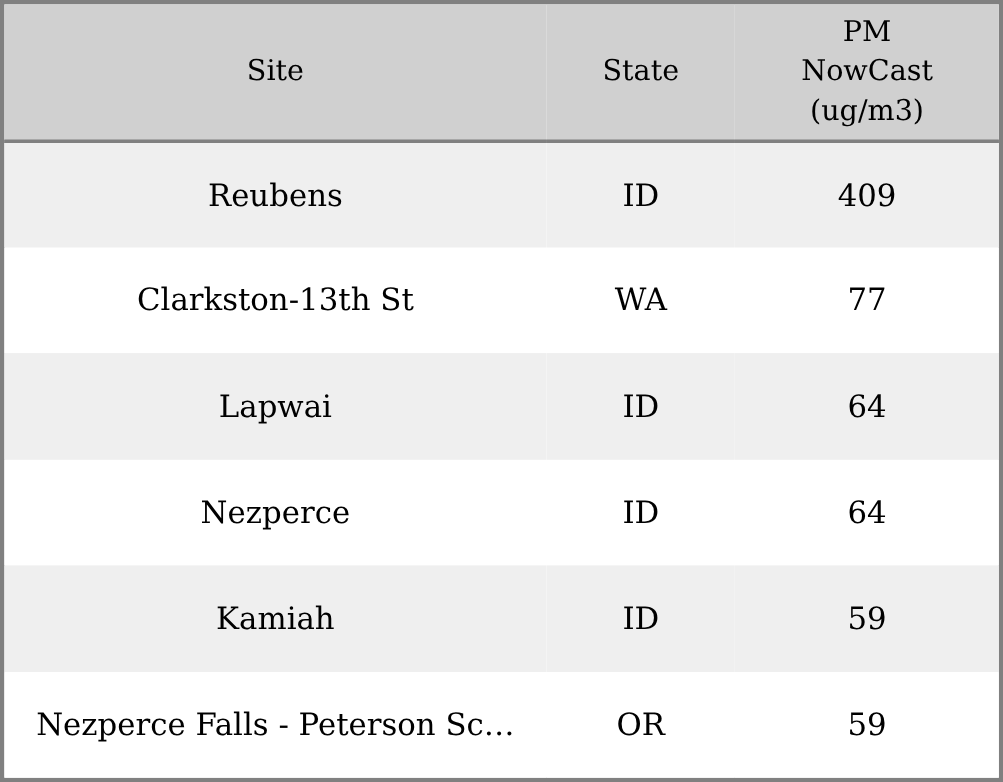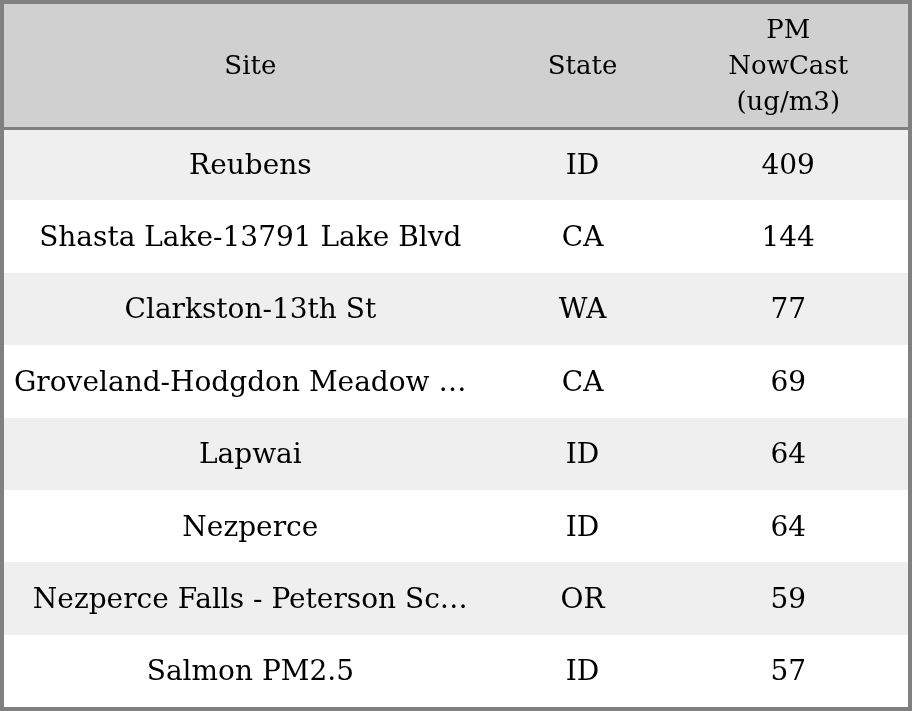--- a/index.html
+++ b/index.html
@@ -78,50 +78,40 @@
 (ug/m3)</th>
         </tr>
       </thead>
       <tbody>
           <tr>
     <td>Reubens</td>
     <td>ID</td>
     <td>409</td>
   </tr>
           <tr>
-    <td>Shasta Lake-13791 Lake Blvd</td>
-    <td>CA</td>
-    <td>144</td>
-  </tr>
-          <tr>
     <td>Clarkston-13th St</td>
     <td>WA</td>
     <td>77</td>
-  </tr>
-          <tr>
-    <td>Groveland-Hodgdon Meadow Ac…</td>
-    <td>CA</td>
-    <td>69</td>
   </tr>
           <tr>
     <td>Lapwai</td>
     <td>ID</td>
     <td>64</td>
   </tr>
           <tr>
     <td>Nezperce</td>
     <td>ID</td>
     <td>64</td>
   </tr>
           <tr>
+    <td>Kamiah</td>
+    <td>ID</td>
+    <td>59</td>
+  </tr>
+          <tr>
     <td>Nezperce Falls - Peterson Sc…</td>
     <td>OR</td>
     <td>59</td>
-  </tr>
-          <tr>
-    <td>Salmon PM2.5</td>
-    <td>ID</td>
-    <td>57</td>
   </tr>
         </tbody>
     </table>
   </div>
 </div>
 
 </body></html>

